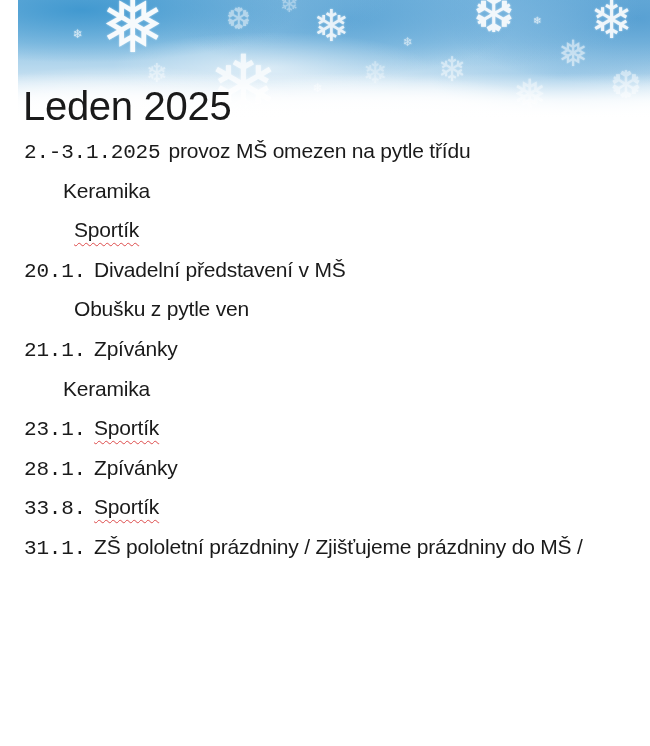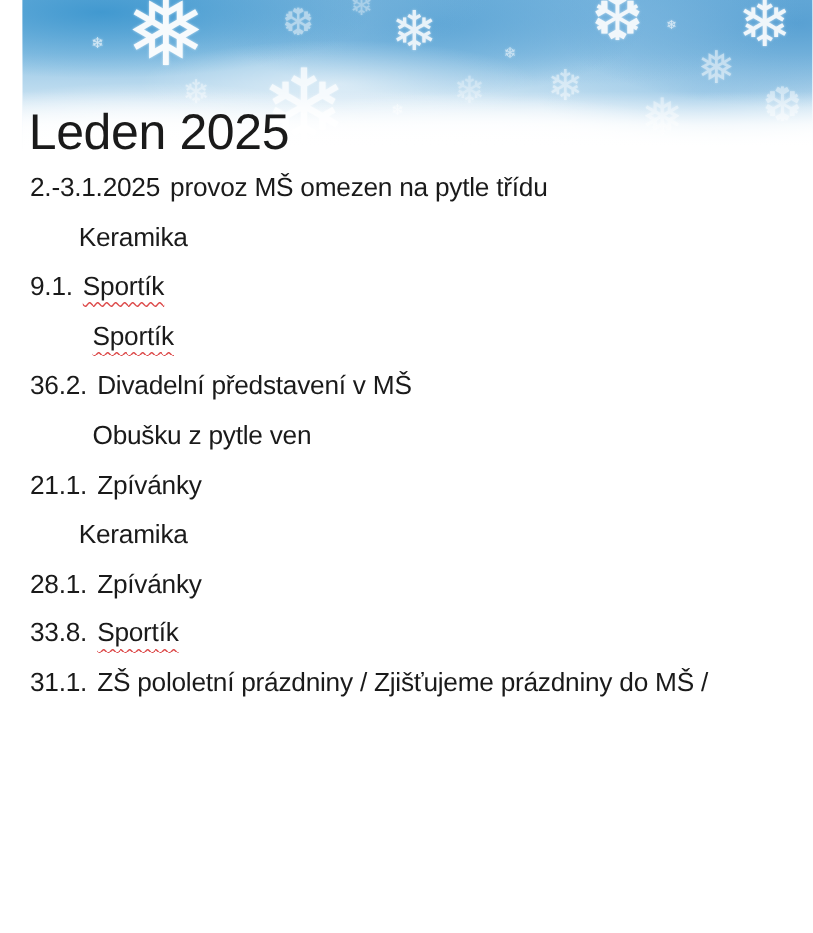--- a/index.html
+++ b/index.html
@@ -61,21 +61,21 @@
 
   
   .content{
     position:absolute;
     left:24px; top:131px; right:0;
     font-size:21px;
     letter-spacing:-.2px;
     z-index:2;
   }
   .line{height:39.6px;line-height:39.6px;white-space:nowrap;}
-  .date{margin-right:8px;}
+  .date{margin-right:8px;font-family:Liberation Mono, monospace;}
   .ind-a{padding-left:39px;}
   .ind-b{padding-left:50px;}
   .misspell{
     text-decoration:underline wavy var(--spell-underline) 1px;
     text-decoration-skip-ink:none;
     text-underline-offset:5px;
   }
 </style>
 </head>
 <body>
@@ -106,46 +106,46 @@
 
   <div class="line">
     <span class="date">2.-3.1.2025</span><span>provoz MŠ omezen na pytle třídu</span>
   </div>
 
 
   <div class="line">
     <span class="ind-a">Keramika</span>
   </div>
 
-  <div class="line">
-    <span class="date">9.1.</span><span class="misspell">Sportík</span>
-  </div>
 
 
 
   <div class="line">
     <span class="ind-b misspell">Sportík</span>
   </div>
 
   <div class="line">
-    <span class="date">36.2.</span><span>Divadelní představení v MŠ</span>
+    <span class="date">20.1.</span><span>Divadelní představení v MŠ</span>
   </div>
 
   <div class="line">
     <span class="ind-b">Obušku z pytle ven</span>
   </div>
 
   <div class="line">
     <span class="date">21.1.</span><span>Zpívánky</span>
   </div>
 
   <div class="line">
     <span class="ind-a">Keramika</span>
   </div>
 
+  <div class="line">
+    <span class="date">23.1.</span><span class="misspell">Sportík</span>
+  </div>
 
   <div class="line">
     <span class="date">28.1.</span><span>Zpívánky</span>
   </div>
 
   <div class="line">
     <span class="date">33.8.</span><span class="misspell">Sportík</span>
   </div>
 
   <div class="line">

